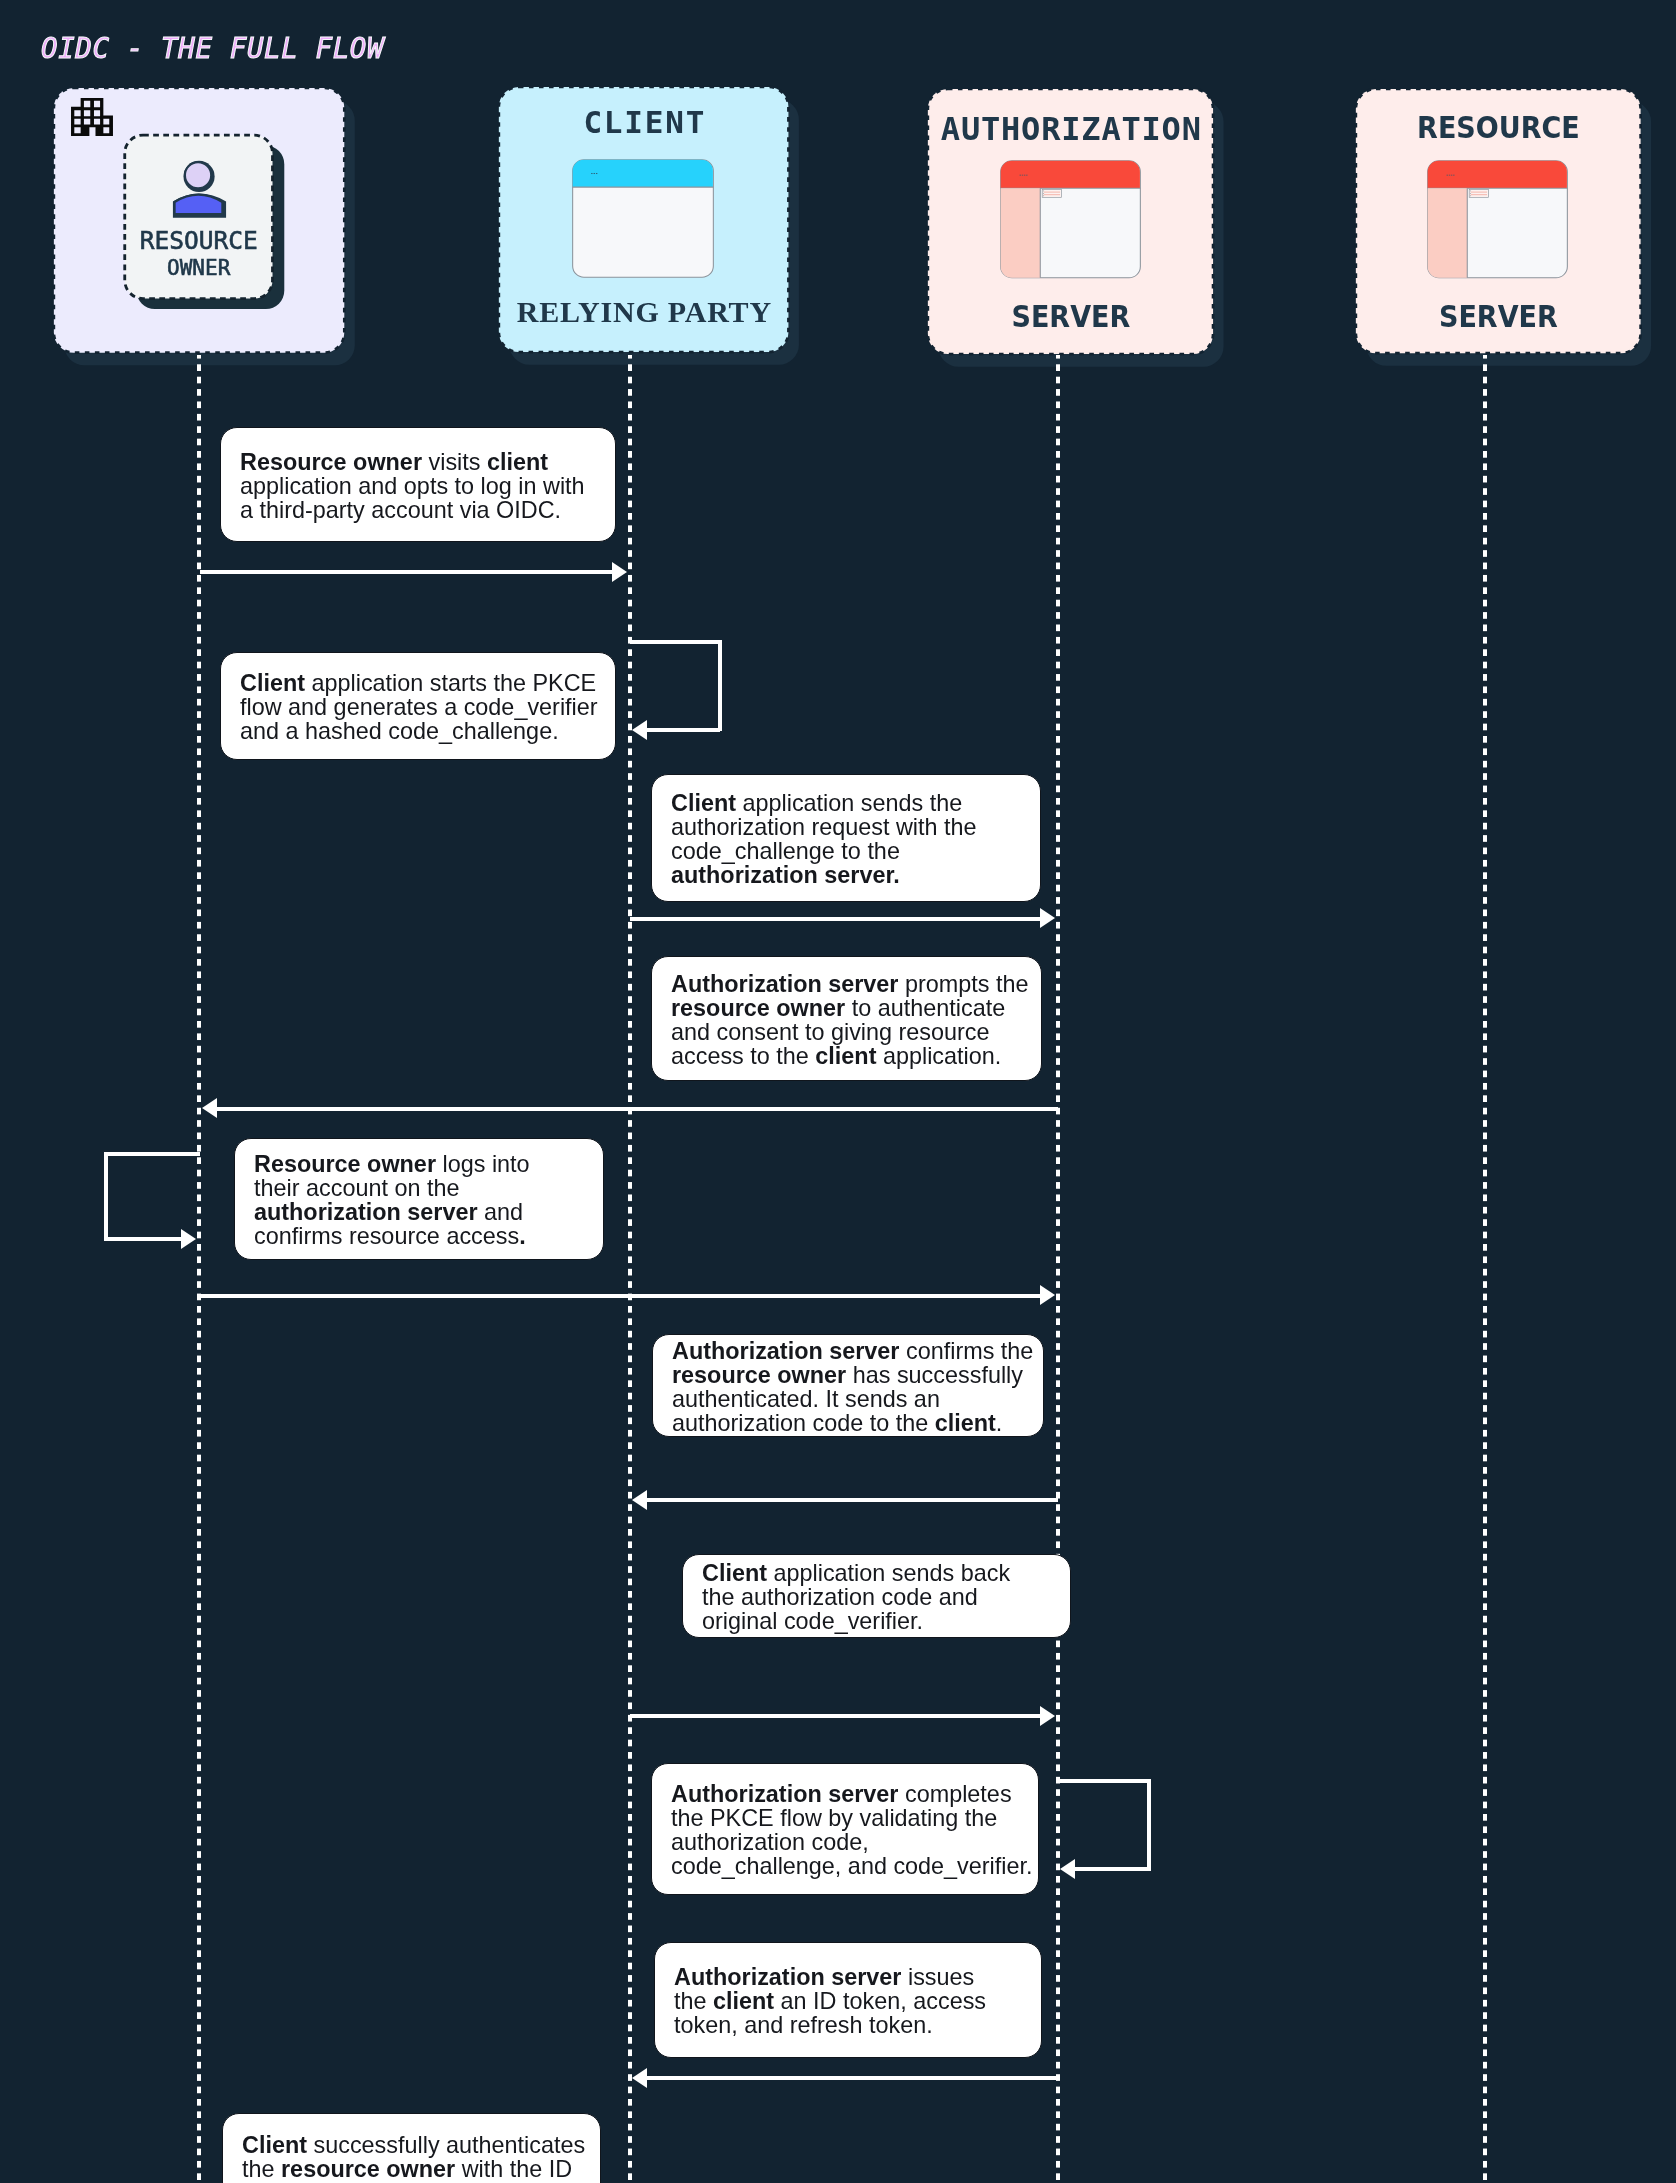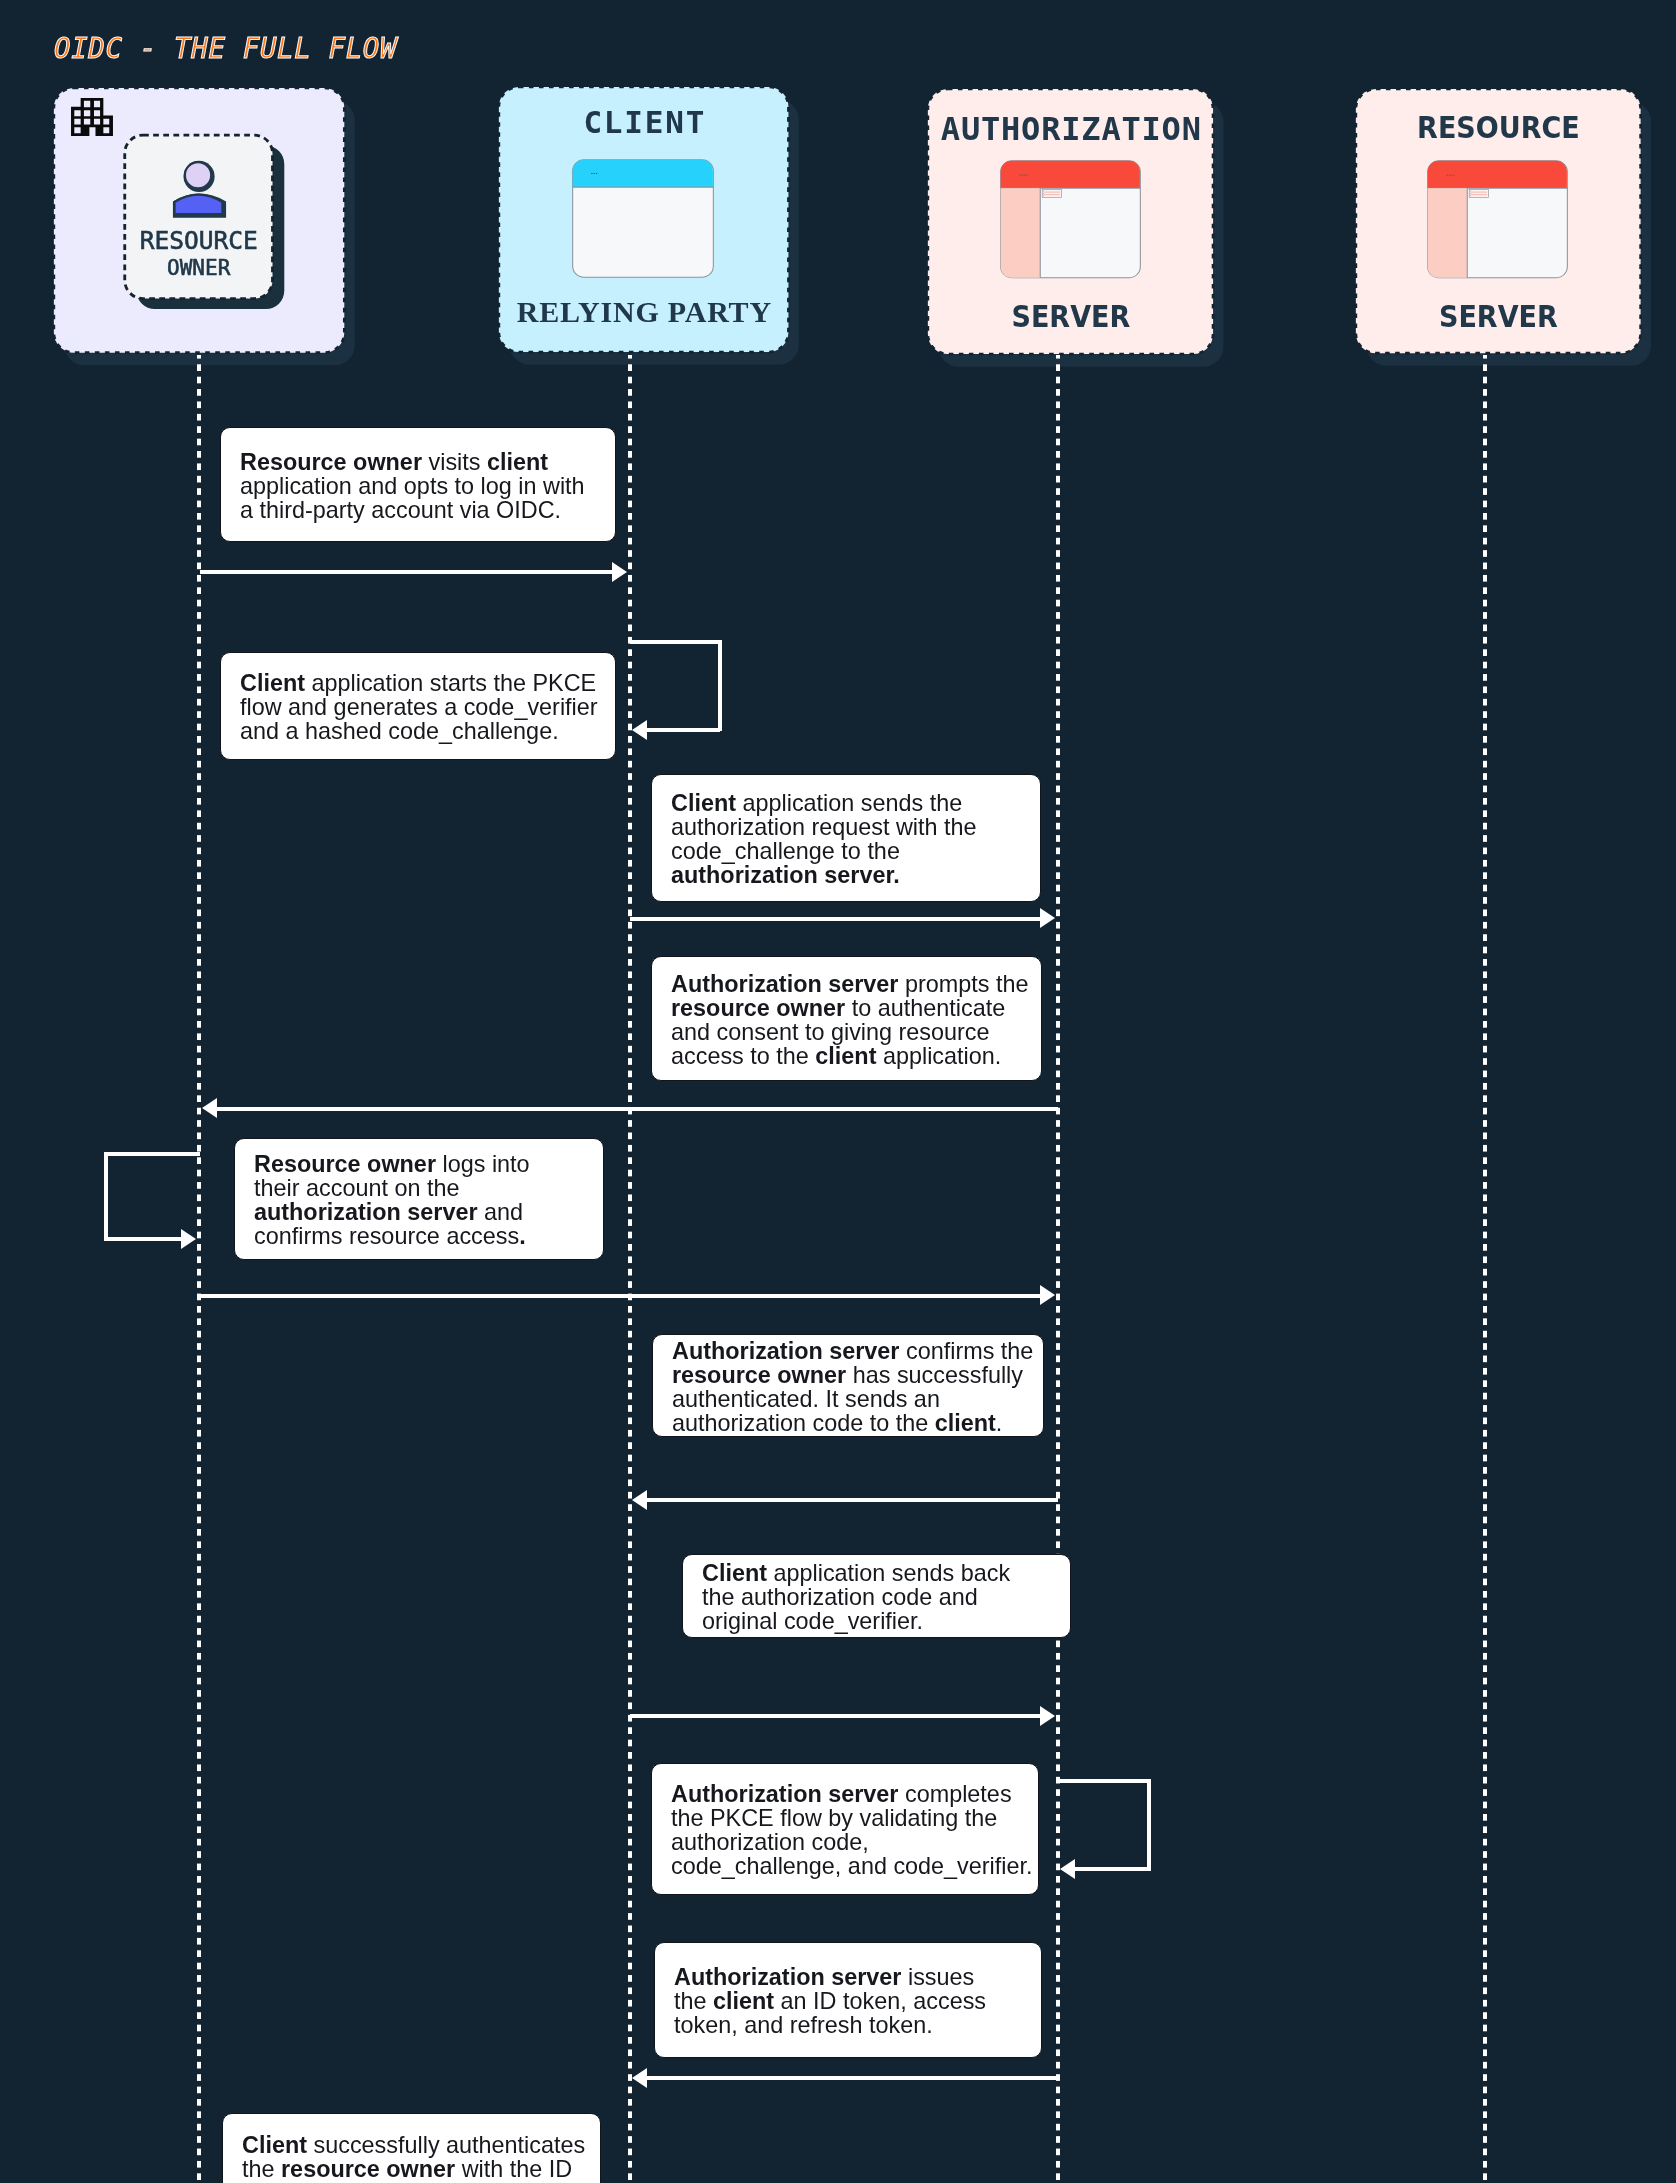--- a/index.html
+++ b/index.html
@@ -2,39 +2,39 @@
 <html style="font-size:7px"><head>
 <meta charset="utf-8">
 <style>
   html,body{margin:0;padding:0;}
   body{width:1677px;height:2855px;background:#122331;overflow:hidden;
        font-family:"Liberation Sans", sans-serif;}
   #stage{position:relative;width:1677px;height:2855px;}
   .abs{position:absolute;}
 
   
-  #title{left:41px;top:32px;color:#f97316;font-size:27.5px;
+  #title{left:41px;top:32px;color:#f0abfc;font-size:27.5px;
          font-family:'DejaVu Sans Mono',monospace;font-style:italic;font-weight:normal;
-         -webkit-text-stroke:1px #f5f7f9;letter-spacing:0.6px;white-space:nowrap;margin-left:13px;}
+         -webkit-text-stroke:1px #f5f7f9;letter-spacing:0.6px;white-space:nowrap;}
 
   
   .actor-wrap{position:absolute;}
   .mono-label{text-align:center;color:#20384a;white-space:nowrap;
        font-family:'DejaVu Sans Mono',monospace;font-weight:bold;letter-spacing:0px;}
   .mono-label.thin{font-weight:normal;-webkit-text-stroke:0.6px #20384a;}
   .prop-label{text-align:center;color:#20384a;white-space:nowrap;
        font-family:'DejaVu Sans Condensed','DejaVu Sans',sans-serif;font-weight:bold;letter-spacing:0px;}
 
   
   .lifeline{position:absolute;width:4.1px;background-image:
        linear-gradient(to bottom,#ffffff 0,#ffffff 6.5px,transparent 6.5px,transparent 12.4px);
        background-size:4.1px 12.4px;background-position:0 -3.1px;}
 
   
-  .note{position:absolute;box-sizing:border-box;background:#ffffff;border-radius:10px;
+  .note{position:absolute;box-sizing:border-box;background:#ffffff;border-radius:17px;
         border:0.7px solid #10151c;
         color:#16181d;font-family:'Liberation Sans',sans-serif;}
   .note-text{position:absolute;left:19px;right:4.4px;top:50%;transform:translateY(calc(-50% + 0.9px));
         font-size:23.4px;line-height:24px;}
   .note p{margin:0;white-space:nowrap;}
   .note b{font-weight:bold;}
 
   
   .arrow-line{position:absolute;background:#ffffff;}
   .arrow-head{position:absolute;width:0;height:0;}

